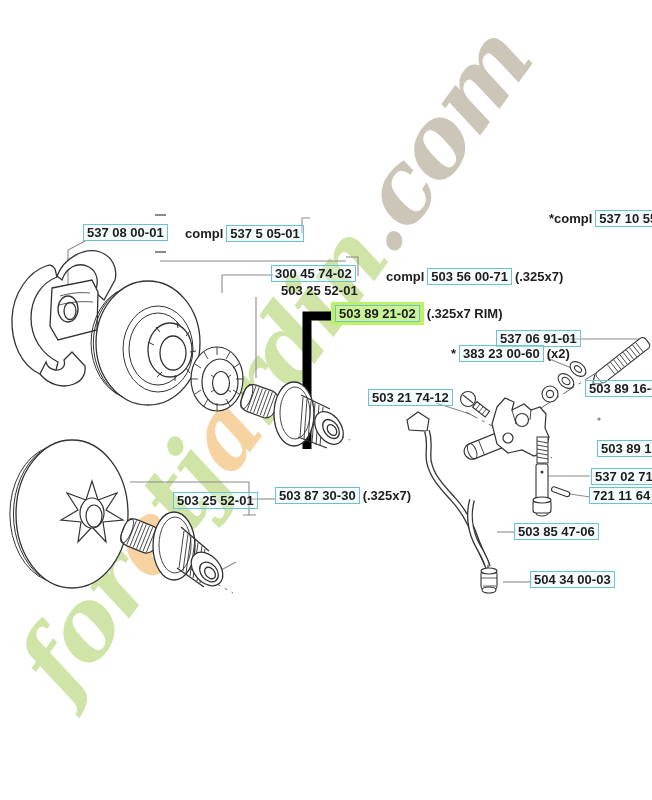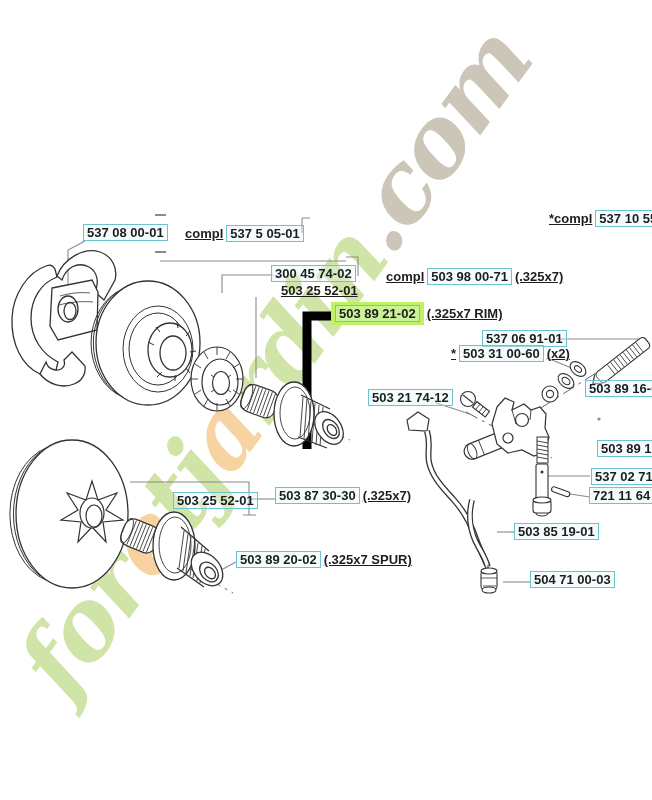--- a/index.html
+++ b/index.html
@@ -13,21 +13,21 @@
   .wm-orange{color:#f6d3a0;}
   .wm-beige{color:#ccc6b8;}
   
   .art{position:absolute;left:0;top:0;z-index:2;}
   
   .lbl{position:absolute;z-index:3;display:flex;align-items:center;gap:3px;
        font:bold 13px "Liberation Sans",sans-serif;color:#1d1d1d;white-space:nowrap;}
   .box{border:1.5px solid #6cc3cd;background:rgba(226,246,249,.35);
        padding:0 3px;line-height:15px;display:inline-block;}
   .hl{background:#bef264;padding:3px 4px;display:inline-block;}
-  .pref,.suf,.plain{line-height:15px;text-decoration:underline;}
+  .pref,.suf,.plain{line-height:15px;}
 </style>
 </head>
 <body>
 
 <div class="stage">
 
   <div class="wm"><span class="wm-green">for</span><span class="wm-orange">e</span><span class="wm-green">tj</span><span class="wm-orange">a</span><span class="wm-green">rdin</span><span class="wm-beige">.com</span></div>
 
   <svg class="art" width="652" height="800" viewBox="0 0 652 800">
 
@@ -222,36 +222,36 @@
   <div class="lbl" style="left:271px;top:265px">
     <span class="box">300 45 74-02</span>
   </div>
 
   <div class="lbl" style="left:281px;top:283px">
     <span class="plain">503 25 52-01</span>
   </div>
 
   <div class="lbl" style="left:386px;top:268px">
     <span class="pref">compl</span>
-    <span class="box">503 98 00-71</span>
+    <span class="box">503 56 00-71</span>
     <span class="suf">(.325x7)</span>
   </div>
 
   <div class="lbl" style="left:331px;top:302px">
     <span class="hl"><span class="box">503 89 21-02</span></span>
     <span class="suf">(.325x7 RIM)</span>
   </div>
 
-  <div class="lbl" style="left:482px;top:330px">
+  <div class="lbl" style="left:496px;top:330px">
     <span class="box">537 06 91-01</span>
   </div>
 
   <div class="lbl" style="left:451px;top:345px">
     <span class="pref">*</span>
-    <span class="box">503 31 00-60</span>
+    <span class="box">383 23 00-60</span>
     <span class="suf">(x2)</span>
   </div>
 
   <div class="lbl" style="left:368px;top:389px">
     <span class="box">503 21 74-12</span>
   </div>
 
   <div class="lbl" style="left:585px;top:380px">
     <span class="box">503 89 16-0</span>
   </div>
@@ -262,39 +262,35 @@
 
   <div class="lbl" style="left:591px;top:468px">
     <span class="box">537 02 71</span>
   </div>
 
   <div class="lbl" style="left:589px;top:487px">
     <span class="box">721 11 64</span>
   </div>
 
   <div class="lbl" style="left:514px;top:523px">
-    <span class="box">503 85 19-01</span>
+    <span class="box">503 85 47-06</span>
   </div>
 
   <div class="lbl" style="left:530px;top:571px">
-    <span class="box">504 71 00-03</span>
+    <span class="box">504 34 00-03</span>
   </div>
 
   <div class="lbl" style="left:173px;top:492px">
     <span class="box">503 25 52-01</span>
   </div>
 
   <div class="lbl" style="left:275px;top:487px">
     <span class="box">503 87 30-30</span>
     <span class="suf">(.325x7)</span>
   </div>
 
-  <div class="lbl" style="left:236px;top:551px">
-    <span class="box">503 89 20-02</span>
-    <span class="suf">(.325x7 SPUR)</span>
-  </div>
 
   <div class="lbl" style="left:549px;top:210px">
     <span class="pref">*compl</span>
     <span class="box">537 10 55</span>
   </div>
 
 </div>
 
 </body></html>

